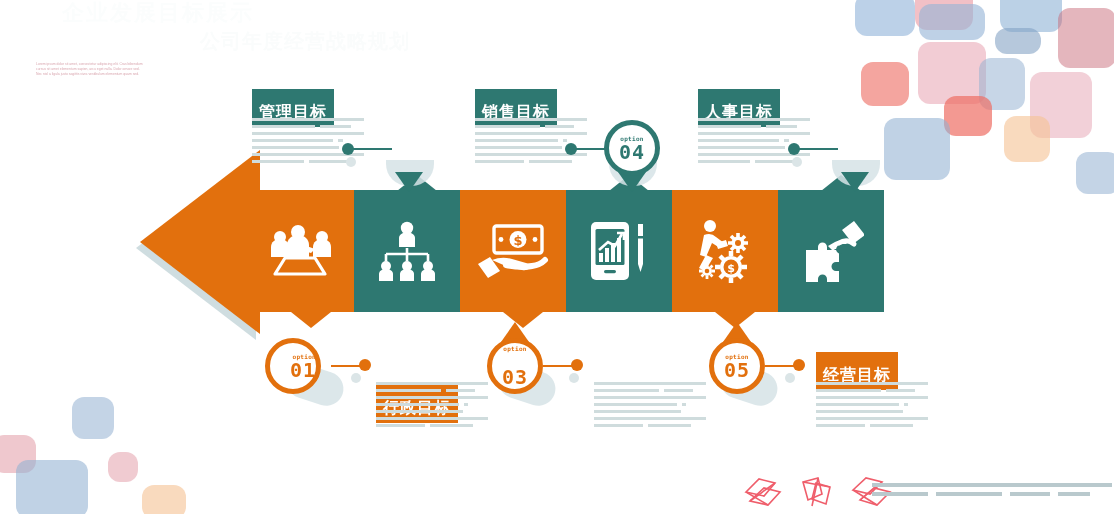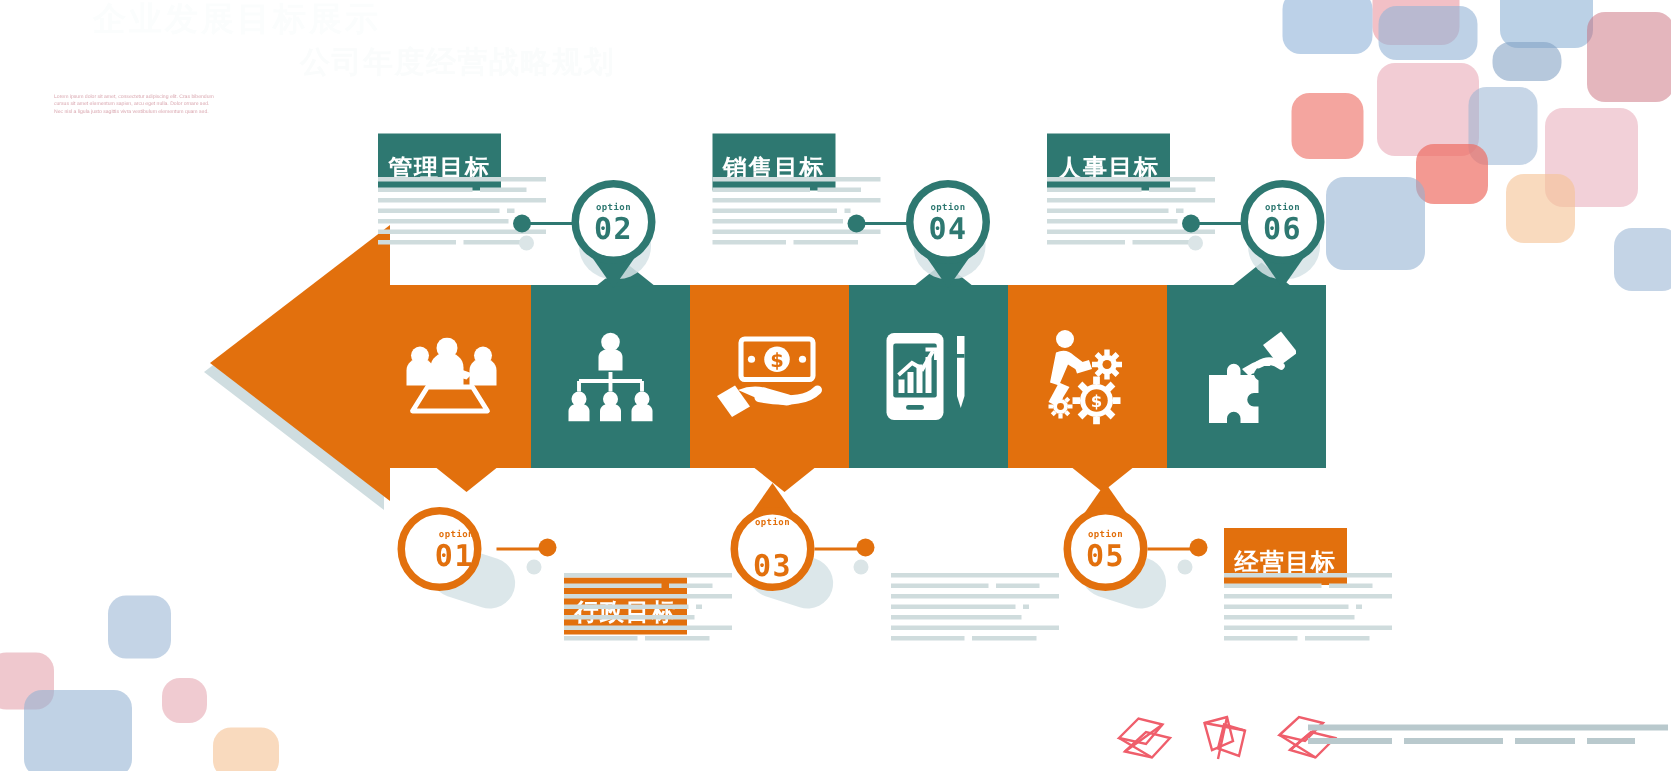--- a/index.html
+++ b/index.html
@@ -196,24 +196,20 @@
     <div class="row">
         <i style="width:46%"></i>
         <i style="width:36%"></i>
       </div>
   </div>
   <div class="conn" style="left:348px;top:148px;width:44px;"></div>
   <div class="dot" style="left:342px;top:143px;"></div>
   <div class="dot ghost" style="left:346px;top:157px;width:10px;height:10px;"></div>
   <div class="opt-shadow" style="left:386px;top:160px;width:48px;height:26px;border-radius:0 0 22px 22px;"></div>
   <div class="opt-tab" style="left:395px;top:172px;border-left:14px solid transparent;border-right:14px solid transparent;border-top:20px solid #2e7871;"></div>
-  <div class="opt teal" style="left:381px;top:120px;">
-    <span class="olabel">option</span>
-    <span class="onum">02</span>
-  </div>
 
   <div class="title-box teal" style="left:475px;top:89px;">销售目标</div>
   <div class="lines" style="left:475px;top:118px;">
     <i></i>
       <div class="row">
         <i style="width:58%"></i>
         <i style="width:26%"></i>
       </div>
     <i></i>
       <div class="row">
@@ -253,24 +249,20 @@
     <div class="row">
         <i style="width:46%"></i>
         <i style="width:36%"></i>
       </div>
   </div>
   <div class="conn" style="left:794px;top:148px;width:44px;"></div>
   <div class="dot" style="left:788px;top:143px;"></div>
   <div class="dot ghost" style="left:792px;top:157px;width:10px;height:10px;"></div>
   <div class="opt-shadow" style="left:832px;top:160px;width:48px;height:26px;border-radius:0 0 22px 22px;"></div>
   <div class="opt-tab" style="left:841px;top:172px;border-left:14px solid transparent;border-right:14px solid transparent;border-top:20px solid #2e7871;"></div>
-  <div class="opt teal" style="left:827px;top:120px;">
-    <span class="olabel">option</span>
-    <span class="onum">06</span>
-  </div>
 
   <div id="panels">
 
     <div class="panel" style="left:0px;">
       <div class="body" style="background:#e2700d;"></div>
       <div class="notch-down" style="border-top:16px solid #e2700d;"></div>
       <svg width="68" height="52" viewBox="0 0 68 52">
         <g fill="#ffffff">
           <circle cx="13" cy="12" r="6"></circle>
           <path d="M4 22c0-5 4-8 9-8s9 3 9 8v10H4z"></path>

